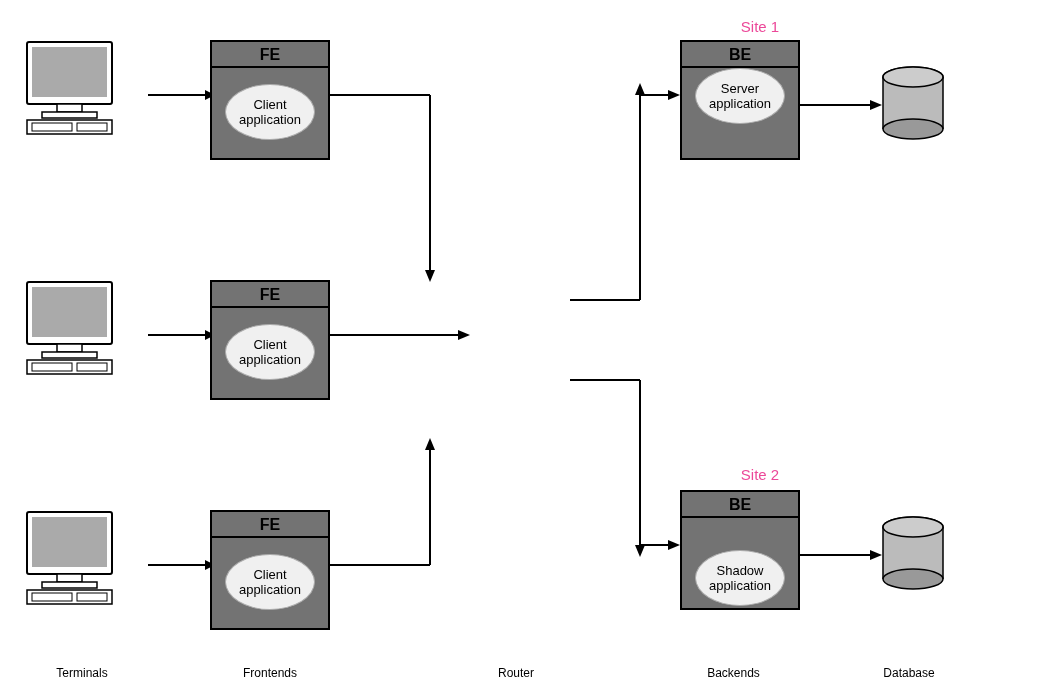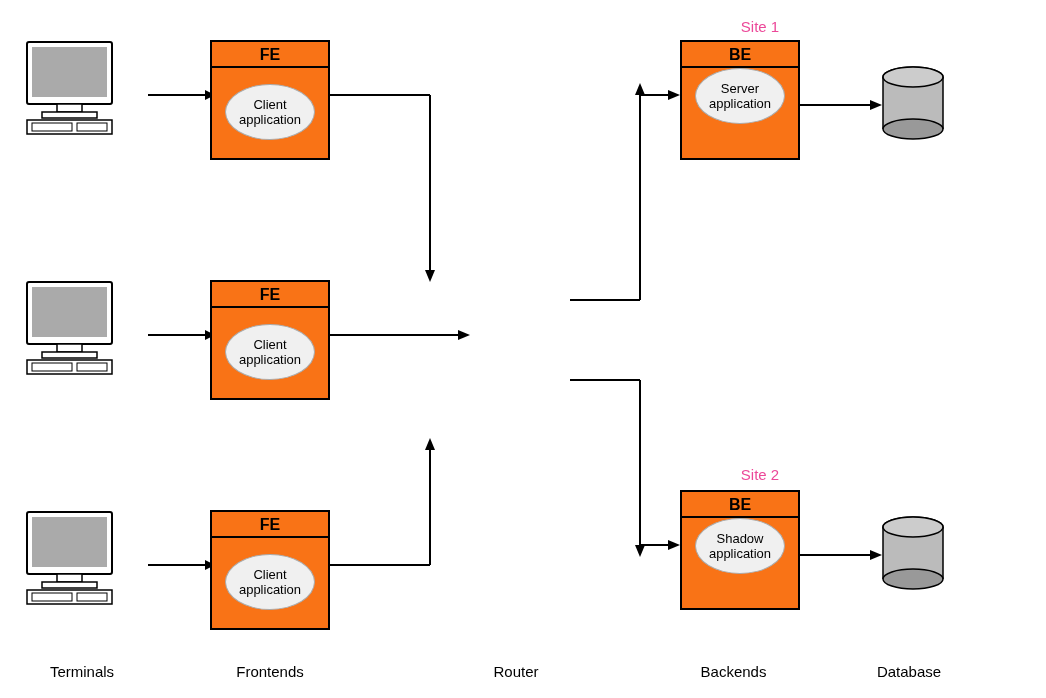--- a/index.html
+++ b/index.html
@@ -15,37 +15,37 @@
     .diagram {
       position: relative;
       width: 1046px;
       height: 698px;
     }
 
     
     .bottom-label {
       position: absolute;
       bottom: 18px;
-      font-size: 15px;
+      font-size: 12px;
       text-align: center;
       color: #000;
     }
 
     
     .computer {
       position: absolute;
       width: 110px;
       height: 100px;
     }
 
     
     .server-box {
       position: absolute;
       border: 2.5px solid #000;
-      background: #f97316;
+      background: #737373;
     }
 
     .server-box-label {
       text-align: center;
       font-size: 16px;
       font-weight: bold;
       padding: 4px 0 2px 0;
       border-bottom: 2px solid #000;
     }
 
@@ -217,21 +217,21 @@
       <div class="oval-app" style="width:90px; height:56px;">
         <span>Client<br>application</span>
       </div>
     </div>
   </div>
 
   <div class="site-label" style="left:700px; top:466px; width:120px;">Site 2</div>
 
   <div class="server-box" style="left:680px; top:490px; width:120px; height:120px;">
     <div class="server-box-label">BE</div>
-    <div style="display:flex; align-items:flex-start; justify-content:center; height:88px;">
+    <div style="display:flex; align-items:flex-end; justify-content:center; height:88px;">
       <div class="oval-app" style="width:90px; height:56px;">
         <span>Shadow<br>application</span>
       </div>
     </div>
   </div>
 
   <div class="db-cylinder" style="left:878px; top:515px;">
     <svg width="70" height="80" viewBox="0 0 70 80">
       <ellipse cx="35" cy="12" rx="30" ry="10" fill="#bbb" stroke="#000" stroke-width="1.5"></ellipse>
       <rect x="5" y="12" width="60" height="52" fill="#bbb" stroke="none"></rect>

